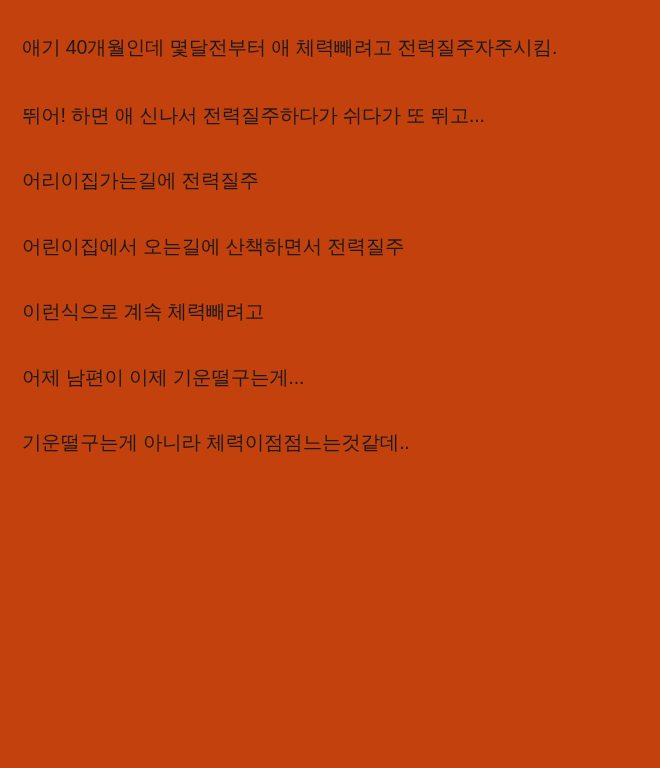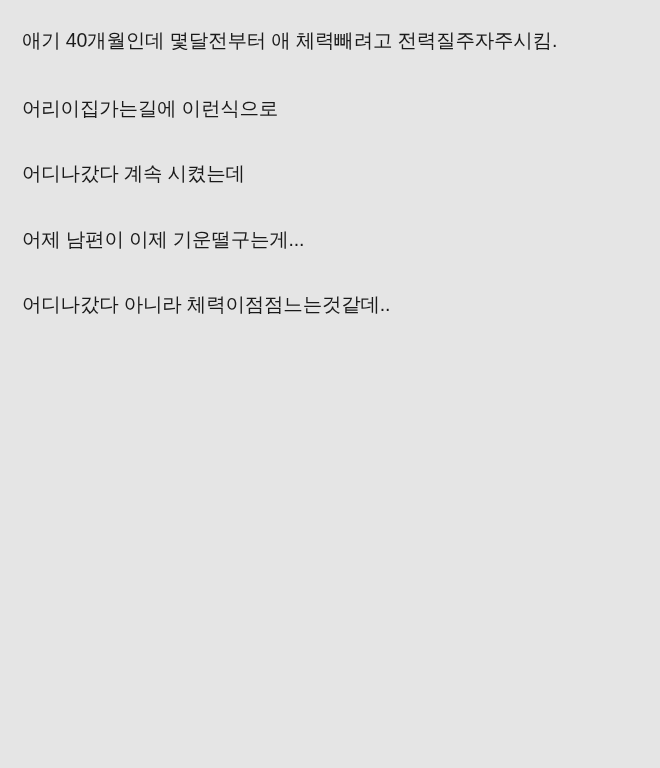--- a/index.html
+++ b/index.html
@@ -10,38 +10,40 @@
     width: 660px;
     height: 768px;
     background: #ffffff;
     font-family: "Liberation Sans", sans-serif;
     overflow: hidden;
   }
   #post {
     box-sizing: border-box;
     width: 660px;
     height: 768px;
-    padding: 25px 22px 0 22px;
-    background: #e5e5e5;
+    padding: 32px 22px 0 22px;
+    background: #c2410c;
   }
   .para {
     font-size: 19.5px;
     line-height: 1.62;
     color: #1a1a1a;
     letter-spacing: -0.2px;
     margin: 0 0 34px 0;
     word-break: keep-all;
     white-space: pre-wrap;
   }
   .para:first-child {
     margin-bottom: 36px;
   }
 </style>
 </head>
 <body>
 
 <div id="post">
   <p class="para">애기 40개월인데 몇달전부터 애 체력빼려고 전력질주자주시킴.</p>
-  <p class="para">어리이집가는길에 이런식으로</p>
-  <p class="para">어디나갔다 계속 시켰는데</p>
+  <p class="para">뛰어! 하면 애 신나서 전력질주하다가 쉬다가 또 뛰고...</p>
+  <p class="para">어리이집가는길에 전력질주</p>
+  <p class="para">어린이집에서 오는길에 산책하면서 전력질주</p>
+  <p class="para">이런식으로 계속 체력빼려고</p>
   <p class="para">어제 남편이 이제 기운떨구는게...</p>
-  <p class="para">어디나갔다 아니라 체력이점점느는것같데..</p>
+  <p class="para">기운떨구는게 아니라 체력이점점느는것같데..</p>
 </div>
 
 </body></html>

